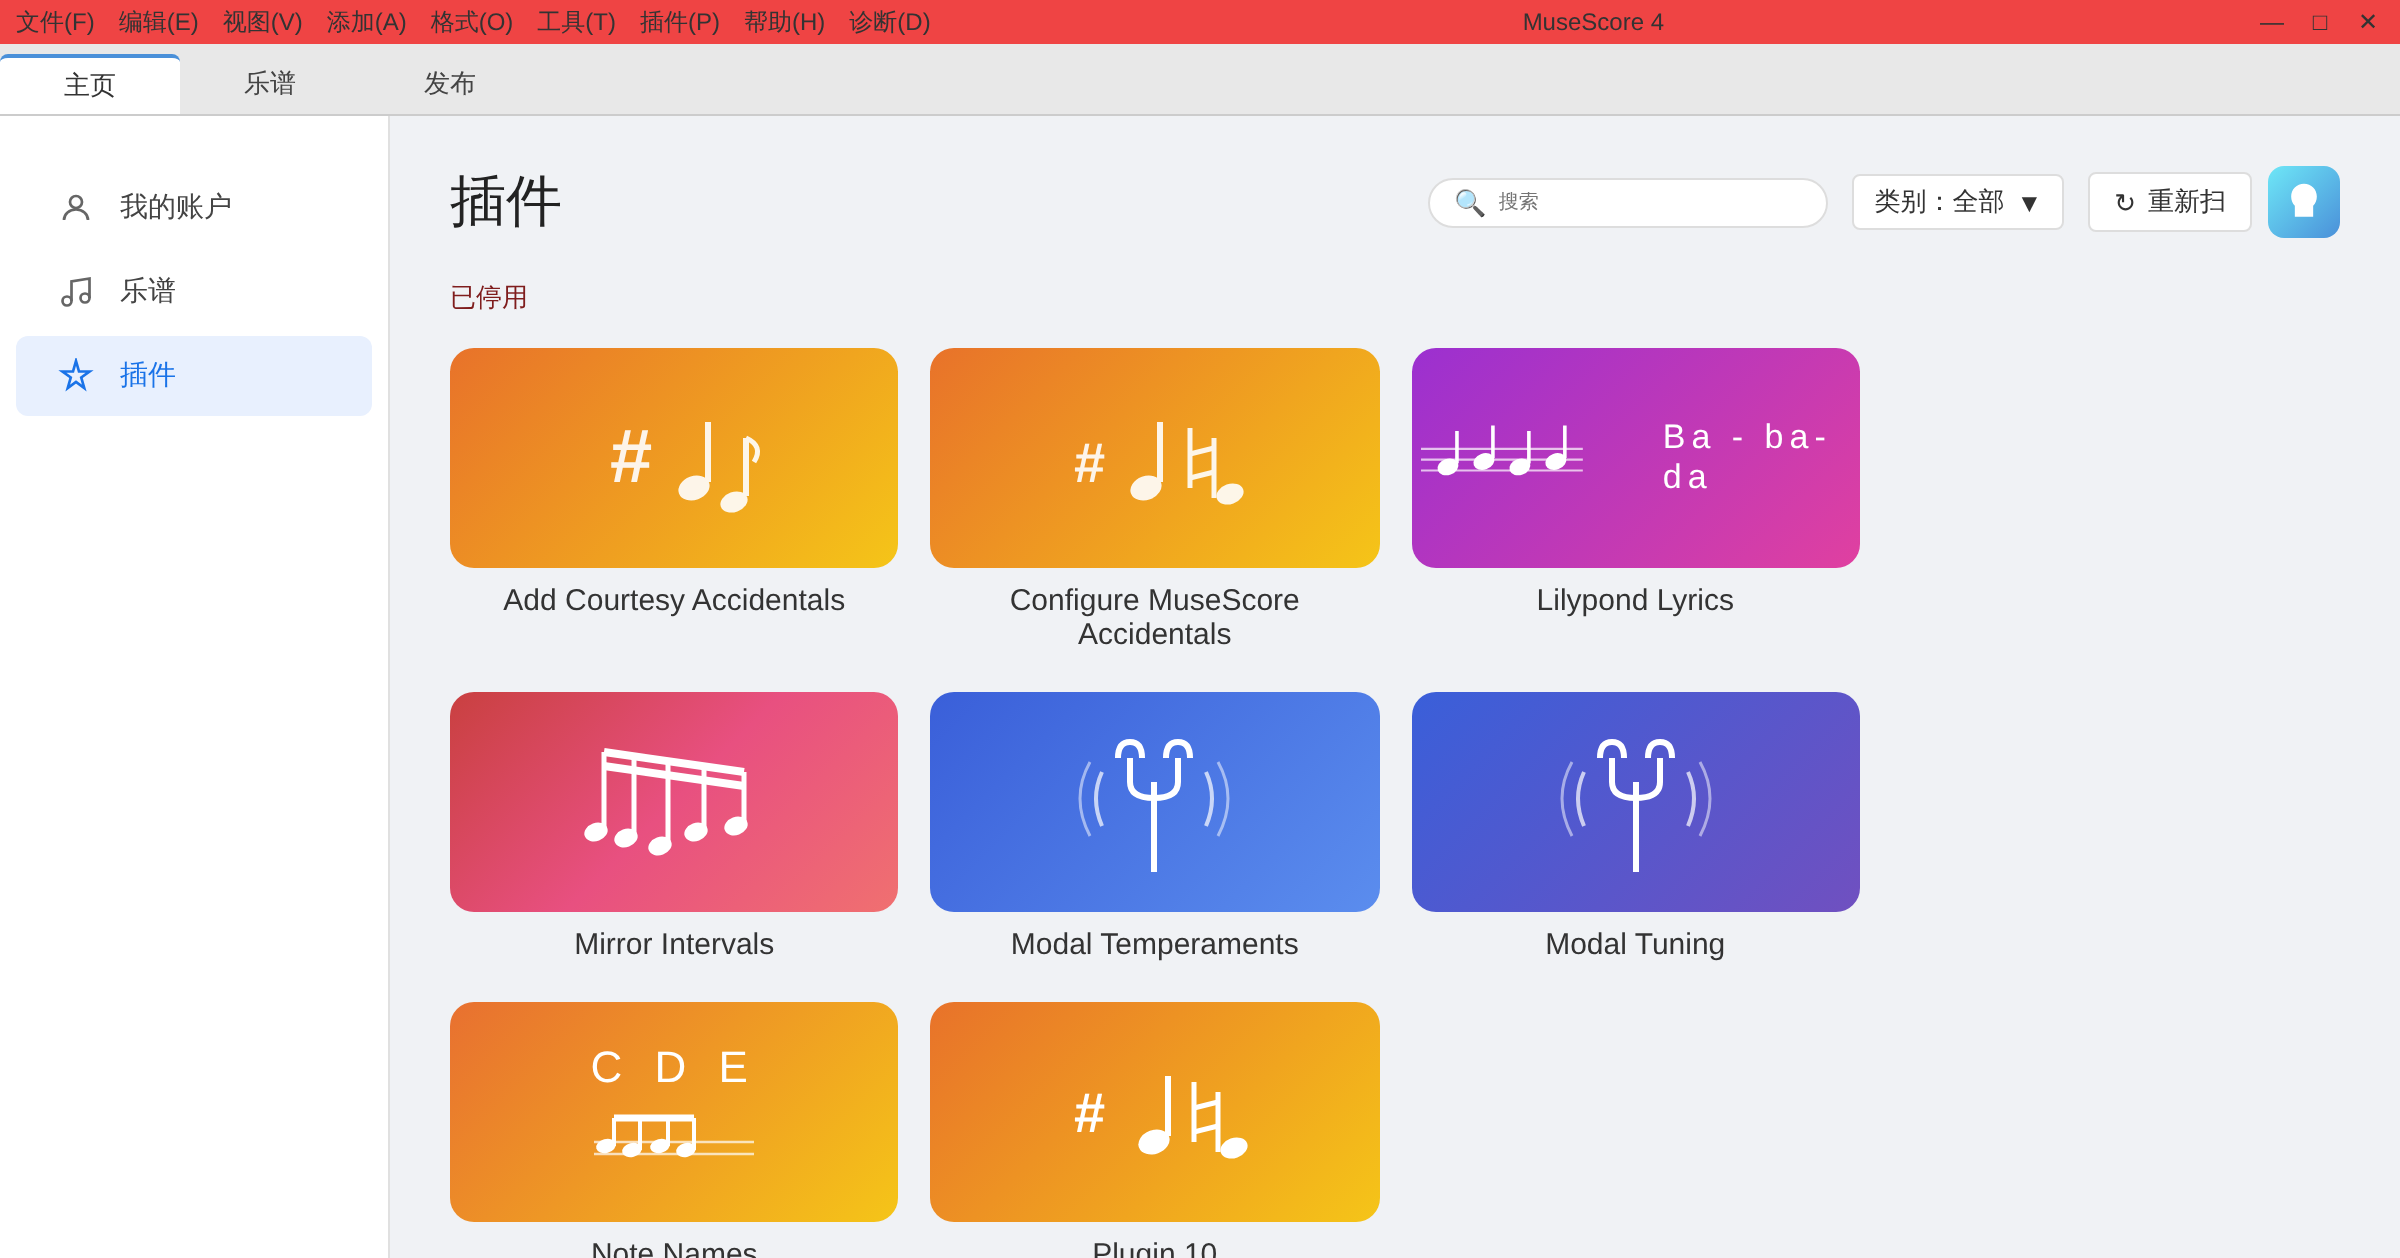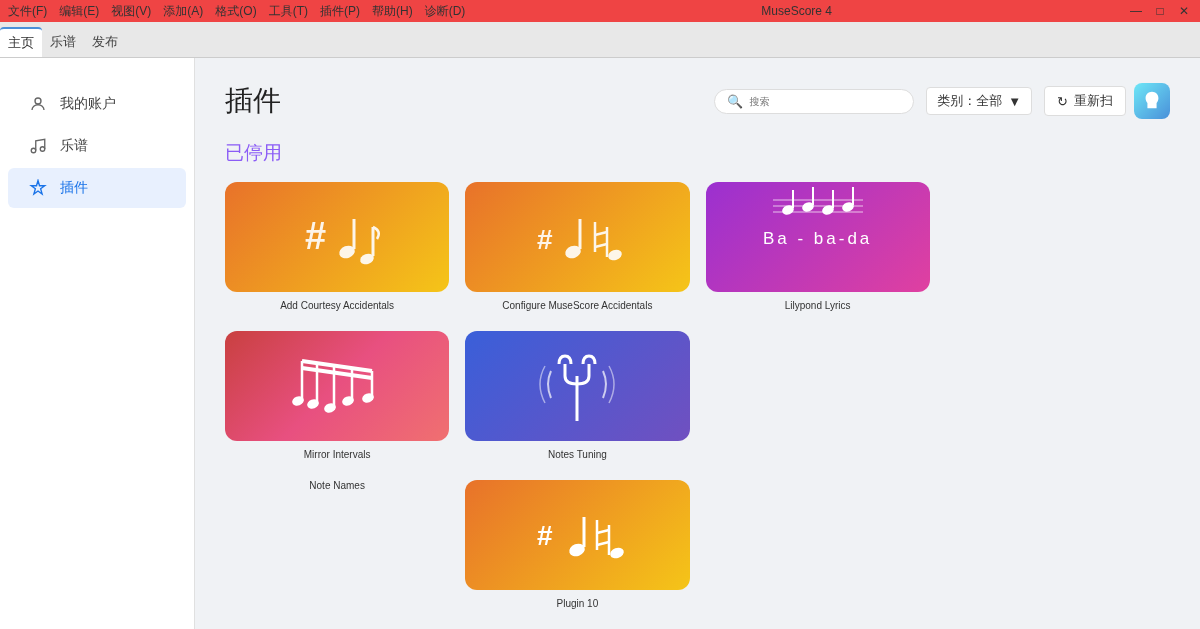--- a/index.html
+++ b/index.html
@@ -25,21 +25,21 @@
     
     .tabbar {
       height: 36px;
       background: #e8e8e8;
       display: flex;
       align-items: flex-end;
       padding: 0 0;
       border-bottom: 1px solid #ccc;
     }
     .tab {
-      padding: 6px 8px;
+      padding: 6px 32px;
       font-size: 13px;
       cursor: pointer;
       border-radius: 4px 4px 0 0;
       color: #444;
       height: 30px;
       display: flex;
       align-items: center;
     }
     .tab.active {
       background: #fff;
@@ -146,21 +146,21 @@
       border-radius: 8px;
       background: linear-gradient(135deg, #6ee7f7, #4a90d9);
       display: flex;
       align-items: center;
       justify-content: center;
       font-size: 20px;
       color: white;
     }
 
     
-    .section-label { font-size: 19px; color: #8b5cf6; margin-bottom: 16px; }
+    .section-label { font-size: 13px; color: #7f1d1d; margin-bottom: 16px; }
 
     
     .plugin-grid {
       display: grid;
       grid-template-columns: repeat(4, 1fr);
       gap: 16px;
       margin-bottom: 20px;
     }
     .plugin-card {
       display: flex;
@@ -173,23 +173,23 @@
       height: 110px;
       border-radius: 12px;
       display: flex;
       align-items: center;
       justify-content: center;
       margin-bottom: 8px;
       overflow: hidden;
       position: relative;
     }
     .plugin-name {
-      font-size: 10px;
-      color: #333;
-      text-align: left;
+      font-size: 15px;
+      color: #333;
+      text-align: center;
     }
 
     
     .grad-orange-yellow { background: linear-gradient(135deg, #e8722a, #f5c518); }
     .grad-pink-red { background: linear-gradient(135deg, #c94040, #e8722a, #e85080); }
     .grad-orange-yellow2 { background: linear-gradient(135deg, #e8722a, #f5c518); }
     .grad-purple-pink { background: linear-gradient(135deg, #9b30d0, #e040a0); }
     .grad-red-pink { background: linear-gradient(135deg, #c94040, #e85080, #f07070); }
     .grad-blue { background: linear-gradient(135deg, #3a5fd9, #5b8dee); }
     .grad-blue-purple { background: linear-gradient(135deg, #3a5fd9, #7050c0); }
@@ -322,21 +322,21 @@
             <line x1="68" y1="38" x2="80" y2="35" stroke="white" stroke-width="2.5"></line>
             <line x1="68" y1="50" x2="80" y2="47" stroke="white" stroke-width="2.5"></line>
             <ellipse cx="88" cy="58" rx="7" ry="5" fill="white" transform="rotate(-20,88,58)"></ellipse>
           </svg>
         </div>
         <span class="plugin-name">Configure MuseScore Accidentals</span>
       </div>
 
       <div class="plugin-card">
         <div class="plugin-thumb grad-purple-pink">
-          <div style="display:flex;flex-direction:column;align-items:center;width:100%;height:100%;">
+          <div style="display:flex;flex-direction:row;align-items:center;justify-content:center;width:100%;height:100%;gap:36px;">
 
             <svg width="100" height="45" viewBox="0 0 100 45" style="margin-bottom:2px;">
 
               <line x1="5" y1="18" x2="95" y2="18" stroke="white" stroke-width="1.2" opacity="0.7"></line>
               <line x1="5" y1="24" x2="95" y2="24" stroke="white" stroke-width="1.2" opacity="0.7"></line>
               <line x1="5" y1="30" x2="95" y2="30" stroke="white" stroke-width="1.2" opacity="0.7"></line>
 
               <ellipse cx="20" cy="28" rx="6" ry="4.5" fill="white" transform="rotate(-20,20,28)"></ellipse>
               <line x1="25" y1="26" x2="25" y2="8" stroke="white" stroke-width="2"></line>
               <ellipse cx="40" cy="25" rx="6" ry="4.5" fill="white" transform="rotate(-20,40,25)"></ellipse>
@@ -370,47 +370,87 @@
             <ellipse cx="43" cy="62" rx="6" ry="4.5" fill="white" transform="rotate(-20,43,62)"></ellipse>
             <line x1="65" y1="23" x2="65" y2="55" stroke="white" stroke-width="2.5"></line>
             <ellipse cx="61" cy="55" rx="6" ry="4.5" fill="white" transform="rotate(-20,61,55)"></ellipse>
             <line x1="85" y1="25" x2="85" y2="52" stroke="white" stroke-width="2.5"></line>
             <ellipse cx="81" cy="52" rx="6" ry="4.5" fill="white" transform="rotate(-20,81,52)"></ellipse>
           </svg>
         </div>
         <span class="plugin-name">Mirror Intervals</span>
       </div>
 
-
-      <div class="plugin-card">
-        <div class="plugin-thumb grad-blue-purple">
+      <div class="plugin-card">
+        <div class="plugin-thumb grad-blue">
           <svg width="80" height="80" viewBox="0 0 80 80">
 
             <line x1="40" y1="75" x2="40" y2="30" stroke="white" stroke-width="3"></line>
             <line x1="28" y1="30" x2="28" y2="18" stroke="white" stroke-width="3"></line>
             <line x1="52" y1="30" x2="52" y2="18" stroke="white" stroke-width="3"></line>
             <path d="M28 30 Q28 38 40 38 Q52 38 52 30" stroke="white" stroke-width="3" fill="none"></path>
             <path d="M22 18 Q22 10 28 10 Q34 10 34 18" stroke="white" stroke-width="3" fill="none"></path>
             <path d="M46 18 Q46 10 52 10 Q58 10 58 18" stroke="white" stroke-width="3" fill="none"></path>
 
             <path d="M14 25 Q8 38 14 52" stroke="white" stroke-width="2" fill="none" opacity="0.7"></path>
             <path d="M8 20 Q-2 38 8 57" stroke="white" stroke-width="1.5" fill="none" opacity="0.5"></path>
 
             <path d="M66 25 Q72 38 66 52" stroke="white" stroke-width="2" fill="none" opacity="0.7"></path>
             <path d="M72 20 Q82 38 72 57" stroke="white" stroke-width="1.5" fill="none" opacity="0.5"></path>
           </svg>
         </div>
-        <span class="plugin-name">Notes Tuning</span>
+        <span class="plugin-name">Modal Temperaments</span>
+      </div>
+
+      <div class="plugin-card">
+        <div class="plugin-thumb grad-blue-purple">
+          <svg width="80" height="80" viewBox="0 0 80 80">
+
+            <line x1="40" y1="75" x2="40" y2="30" stroke="white" stroke-width="3"></line>
+            <line x1="28" y1="30" x2="28" y2="18" stroke="white" stroke-width="3"></line>
+            <line x1="52" y1="30" x2="52" y2="18" stroke="white" stroke-width="3"></line>
+            <path d="M28 30 Q28 38 40 38 Q52 38 52 30" stroke="white" stroke-width="3" fill="none"></path>
+            <path d="M22 18 Q22 10 28 10 Q34 10 34 18" stroke="white" stroke-width="3" fill="none"></path>
+            <path d="M46 18 Q46 10 52 10 Q58 10 58 18" stroke="white" stroke-width="3" fill="none"></path>
+
+            <path d="M14 25 Q8 38 14 52" stroke="white" stroke-width="2" fill="none" opacity="0.7"></path>
+            <path d="M8 20 Q-2 38 8 57" stroke="white" stroke-width="1.5" fill="none" opacity="0.5"></path>
+
+            <path d="M66 25 Q72 38 66 52" stroke="white" stroke-width="2" fill="none" opacity="0.7"></path>
+            <path d="M72 20 Q82 38 72 57" stroke="white" stroke-width="1.5" fill="none" opacity="0.5"></path>
+          </svg>
+        </div>
+        <span class="plugin-name">Modal Tuning</span>
       </div>
 
     </div>
 
     <div class="plugin-grid">
 
       <div class="plugin-card">
+        <div class="plugin-thumb grad-orange-gold">
+          <div style="display:flex;flex-direction:column;align-items:center;justify-content:center;width:100%;height:100%;">
+            <span style="color:white;font-size:22px;letter-spacing:5px;font-weight:300;margin-bottom:4px;">C  D  E</span>
+            <svg width="90" height="40" viewBox="0 0 90 40">
+
+              <line x1="5" y1="20" x2="85" y2="20" stroke="white" stroke-width="1.2" opacity="0.7"></line>
+              <line x1="5" y1="26" x2="85" y2="26" stroke="white" stroke-width="1.2" opacity="0.7"></line>
+
+              <line x1="15" y1="8" x2="55" y2="8" stroke="white" stroke-width="3.5"></line>
+              <line x1="15" y1="8" x2="15" y2="22" stroke="white" stroke-width="2"></line>
+              <ellipse cx="11" cy="22" rx="5" ry="3.5" fill="white" transform="rotate(-15,11,22)"></ellipse>
+              <line x1="28" y1="8" x2="28" y2="24" stroke="white" stroke-width="2"></line>
+              <ellipse cx="24" cy="24" rx="5" ry="3.5" fill="white" transform="rotate(-15,24,24)"></ellipse>
+              <line x1="42" y1="8" x2="42" y2="22" stroke="white" stroke-width="2"></line>
+              <ellipse cx="38" cy="22" rx="5" ry="3.5" fill="white" transform="rotate(-15,38,22)"></ellipse>
+              <line x1="55" y1="8" x2="55" y2="24" stroke="white" stroke-width="2"></line>
+              <ellipse cx="51" cy="24" rx="5" ry="3.5" fill="white" transform="rotate(-15,51,24)"></ellipse>
+            </svg>
+          </div>
+        </div>
         <span class="plugin-name">Note Names</span>
       </div>
 
       <div class="plugin-card">
         <div class="plugin-thumb grad-orange-yellow3">
           <svg width="100" height="80" viewBox="0 0 100 80" fill="white">
             <text x="10" y="50" font-size="28" fill="white" font-weight="bold">#</text>
             <ellipse cx="50" cy="55" rx="8" ry="6" fill="white" transform="rotate(-20,50,55)"></ellipse>
             <line x1="57" y1="52" x2="57" y2="22" stroke="white" stroke-width="3"></line>
 

